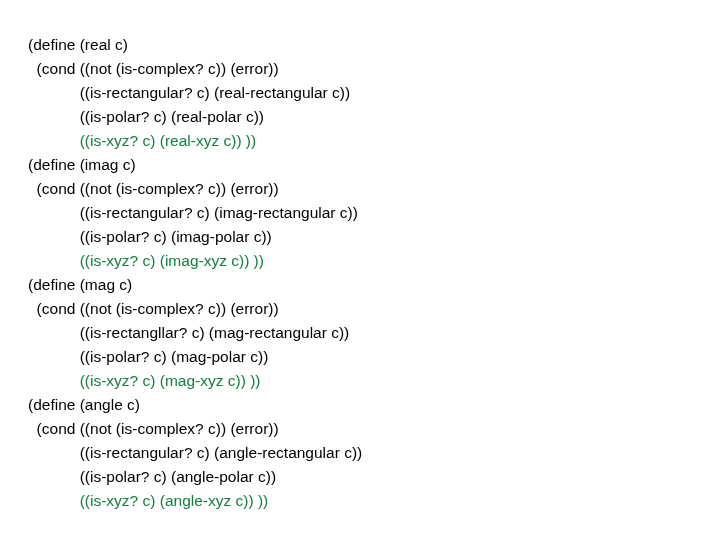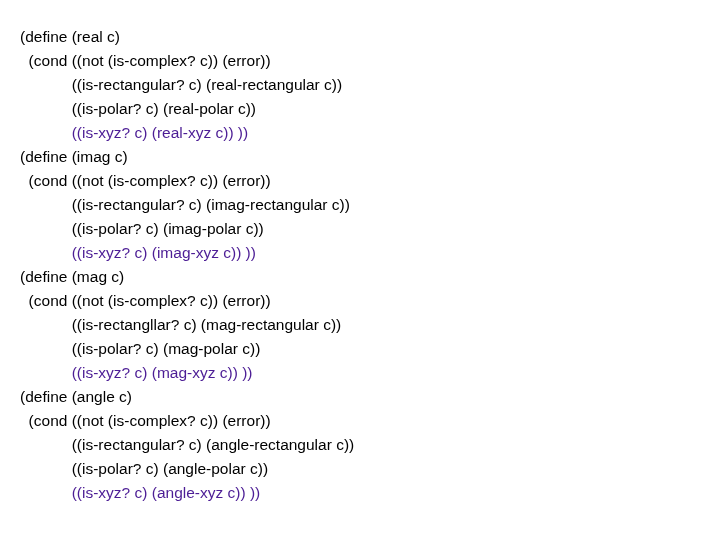--- a/index.html
+++ b/index.html
@@ -8,22 +8,22 @@
     width: 720px;
     height: 540px;
     box-sizing: border-box;
     font-family: Arial, "Helvetica Neue", sans-serif;
     font-size: 15.5px;
     line-height: 1.55;
     background: #ffffff;
     color: #000000;
   }
   pre {
-    margin: 0;
+    margin: 8px;
     font-family: inherit;
     white-space: pre;
   }
-  .hl { color: #4c1d95; }
+  .hl { color: #15803d; }
 </style>
 </head>
 <body>
 
 <pre id="code-block"><div><span>(define (real c)</span></div><div><span>  (cond ((not (is-complex? c)) (error))</span></div><div><span>            ((is-rectangular? c) (real-rectangular c))</span></div><div><span>            ((is-polar? c) (real-polar c))</span></div><div><span>            </span><span class="hl">((is-xyz? c) (real-xyz c)) ))</span></div><div><span>(define (imag c)</span></div><div><span>  (cond ((not (is-complex? c)) (error))</span></div><div><span>            ((is-rectangular? c) (imag-rectangular c))</span></div><div><span>            ((is-polar? c) (imag-polar c))</span></div><div><span>            </span><span class="hl">((is-xyz? c) (imag-xyz c)) ))</span></div><div><span>(define (mag c)</span></div><div><span>  (cond ((not (is-complex? c)) (error))</span></div><div><span>            ((is-rectangllar? c) (mag-rectangular c))</span></div><div><span>            ((is-polar? c) (mag-polar c))</span></div><div><span>            </span><span class="hl">((is-xyz? c) (mag-xyz c)) ))</span></div><div><span>(define (angle c)</span></div><div><span>  (cond ((not (is-complex? c)) (error))</span></div><div><span>            ((is-rectangular? c) (angle-rectangular c))</span></div><div><span>            ((is-polar? c) (angle-polar c))</span></div><div><span>            </span><span class="hl">((is-xyz? c) (angle-xyz c)) ))</span></div></pre>
 
 </body></html>

